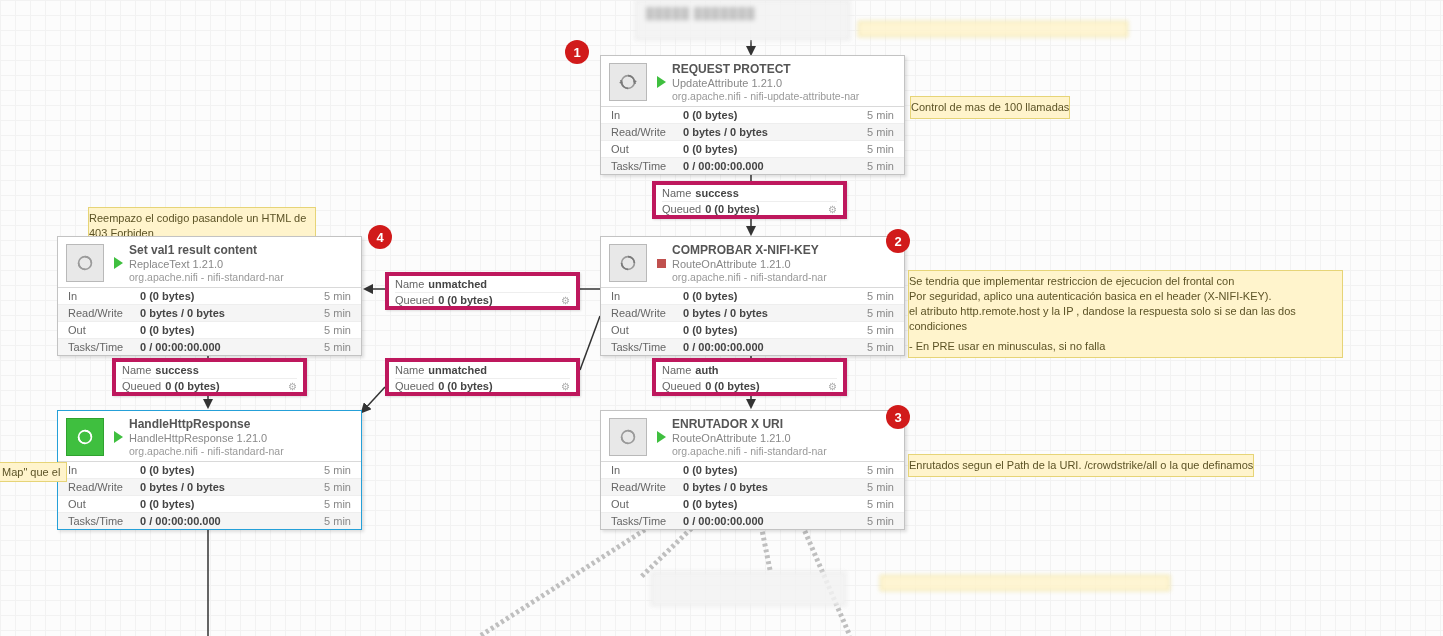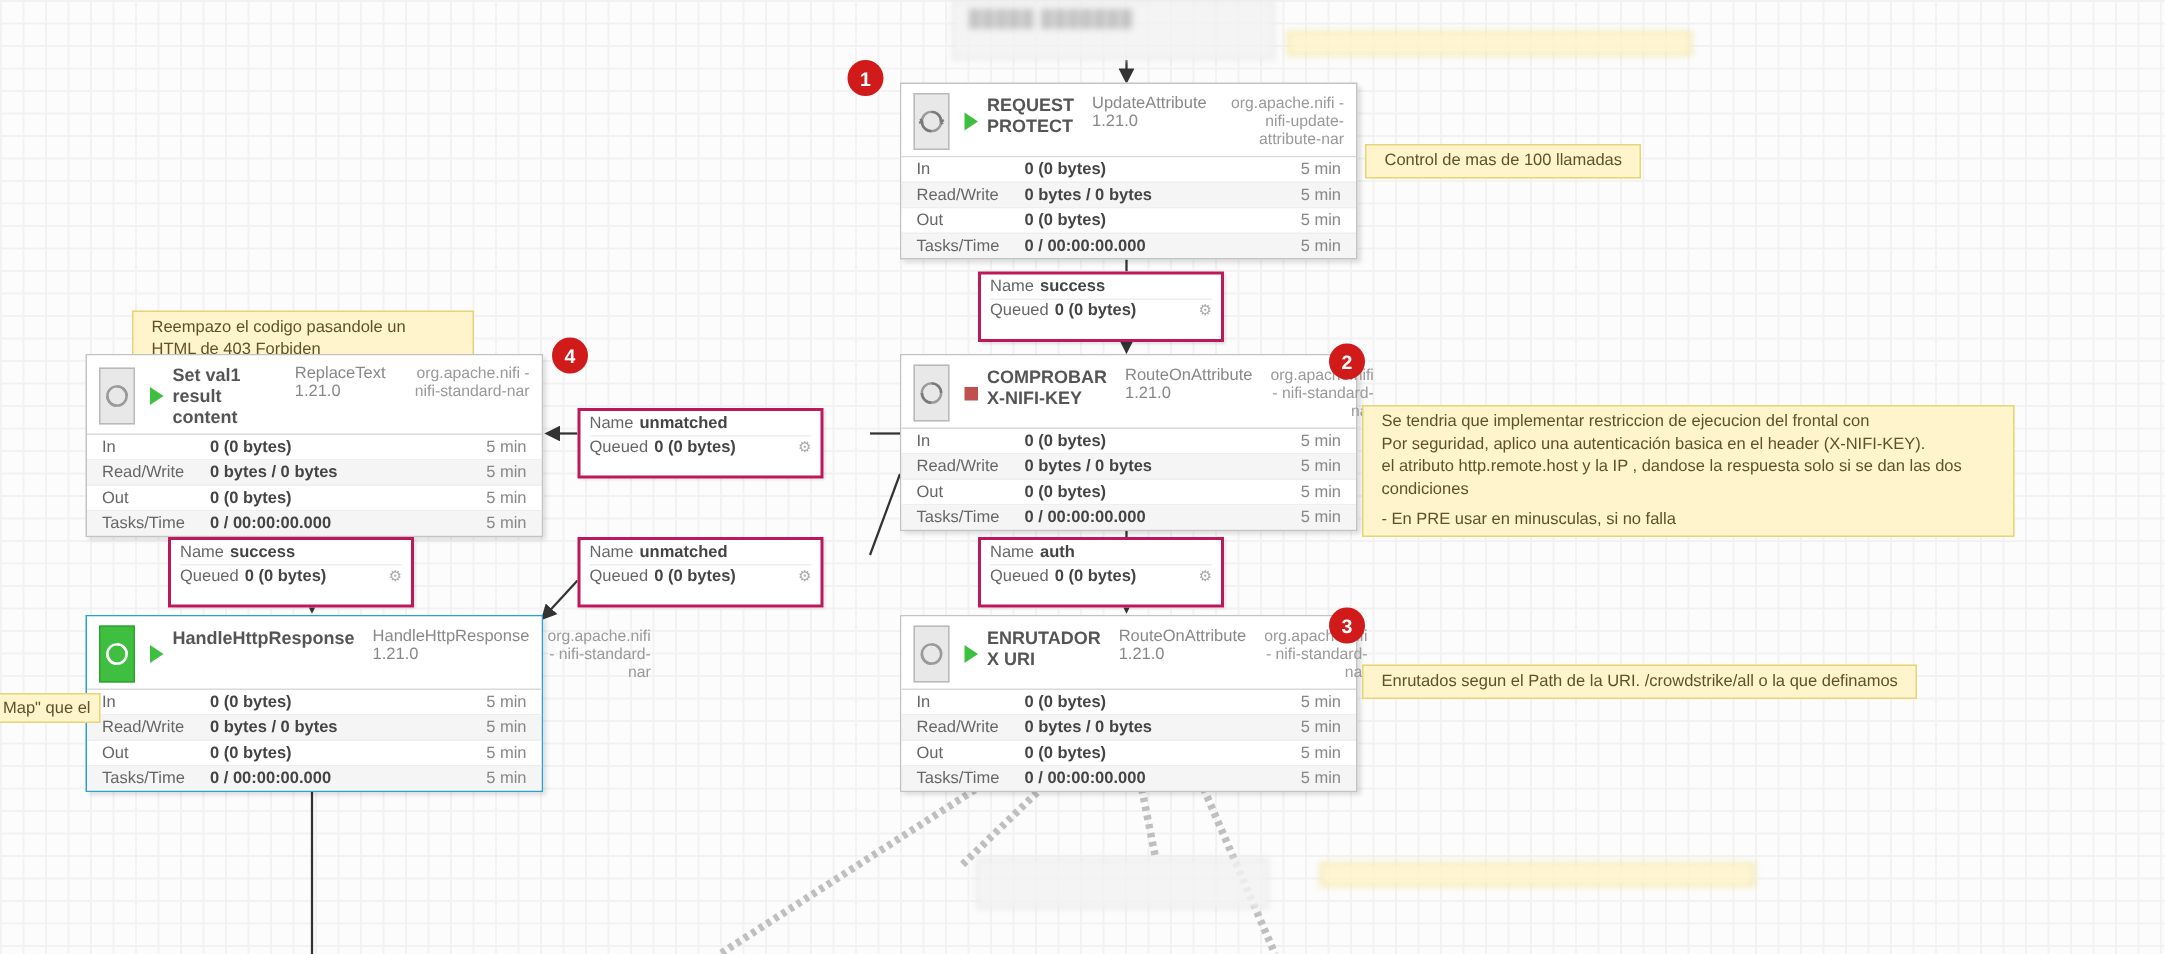--- a/index.html
+++ b/index.html
@@ -37,21 +37,21 @@
   }
   .proc-icon-box {
     width: 38px; height: 38px;
     border: 1px solid #b9b9b9;
     display: flex; align-items: center; justify-content: center;
     margin-right: 10px;
     background: #e8e8e8;
   }
   .proc-icon-box.green { background: #3fbf3f; border-color: #2fa22f; }
   .proc-icon-box svg { width: 22px; height: 22px; }
-  .proc-title-col { display: flex; gap: 12px; }
+  .proc-title-col { display: flex; flex-direction: column; gap: 1px; }
   .proc-name { font-weight: bold; color: #555; font-size: 12px; }
   .proc-type { color: #888; font-size: 11px; }
   .proc-bundle { color: #999; font-size: 10.5px; text-align: right; }
   .run-state { margin-right: 6px; display: inline-flex; align-items: center; }
   .run-state .tri {
     width: 0; height: 0;
     border-left: 9px solid #3fbf3f;
     border-top: 6px solid transparent;
     border-bottom: 6px solid transparent;
   }
@@ -68,38 +68,38 @@
   .proc-stats .row:nth-child(even) { background: #f5f5f5; }
   .proc-stats .row:last-child { border-bottom: none; }
   .stat-label { color: #666; width: 72px; }
   .stat-val { color: #444; font-weight: bold; flex: 1; text-align: left; }
   .stat-time { color: #888; width: 40px; text-align: right; }
 
   
   .conn-label {
     position: absolute;
     background: #fff;
-    border: 2px solid #be185d;
+    border: 4px solid #be185d;
     box-shadow: 1px 1px 2px rgba(0,0,0,0.12);
-    padding: 2px 6px 13px 6px;
-    width: 164px;
+    padding: 2px 6px 0 6px;
+    width: 195px;
     font-size: 11px;
   }
   .conn-label .cl-name { color: #666; margin-right: 4px; }
   .conn-label .cl-val { color: #444; font-weight: bold; }
   .conn-label .cl-row { display: flex; justify-content: space-between; align-items: center; }
   .conn-label .cl-queued-row { border-top: 1px solid #eee; margin-top: 2px; padding-top: 1px; }
   .gear { color: #aaa; font-size: 10px; margin-left: 4px; }
 
   
   .note {
     position: absolute;
     background: #fff4cc;
     border: 1px solid #e6d477;
-    padding: 3px 12px;
+    padding: 3px 0;
     font-size: 11px;
     color: #5c5326;
     line-height: 1.35;
   }
 
   
   .badge {
     position: absolute;
     width: 24px; height: 24px;
     border-radius: 50%;
@@ -419,21 +419,21 @@
           <span class="stat-time">5 min</span>
         </div>
       <div class="row">
           <span class="stat-label">Tasks/Time</span>
           <span class="stat-val">0 / 00:00:00.000</span>
           <span class="stat-time">5 min</span>
         </div>
     </div>
   </div>
 
-  <div class="note" style="left:908px; top:443px;">Enrutados segun el Path de la URI. /crowdstrike/all o la que definamos</div>
+  <div class="note" style="left:908px; top:454px;">Enrutados segun el Path de la URI. /crowdstrike/all o la que definamos</div>
 
   <div class="processor selected" style="left:57px; top:410px;">
     <div class="proc-header">
       <div class="proc-icon-box green">
         <svg viewBox="0 0 24 24" fill="none" stroke="#ffffff" stroke-width="1.8">
             <circle cx="12" cy="12" r="7"></circle>
             <path d="M12 5 A7 7 0 0 1 19 12"></path>
             <path d="M12 19 A7 7 0 0 1 5 12"></path>
           </svg>
       </div>

